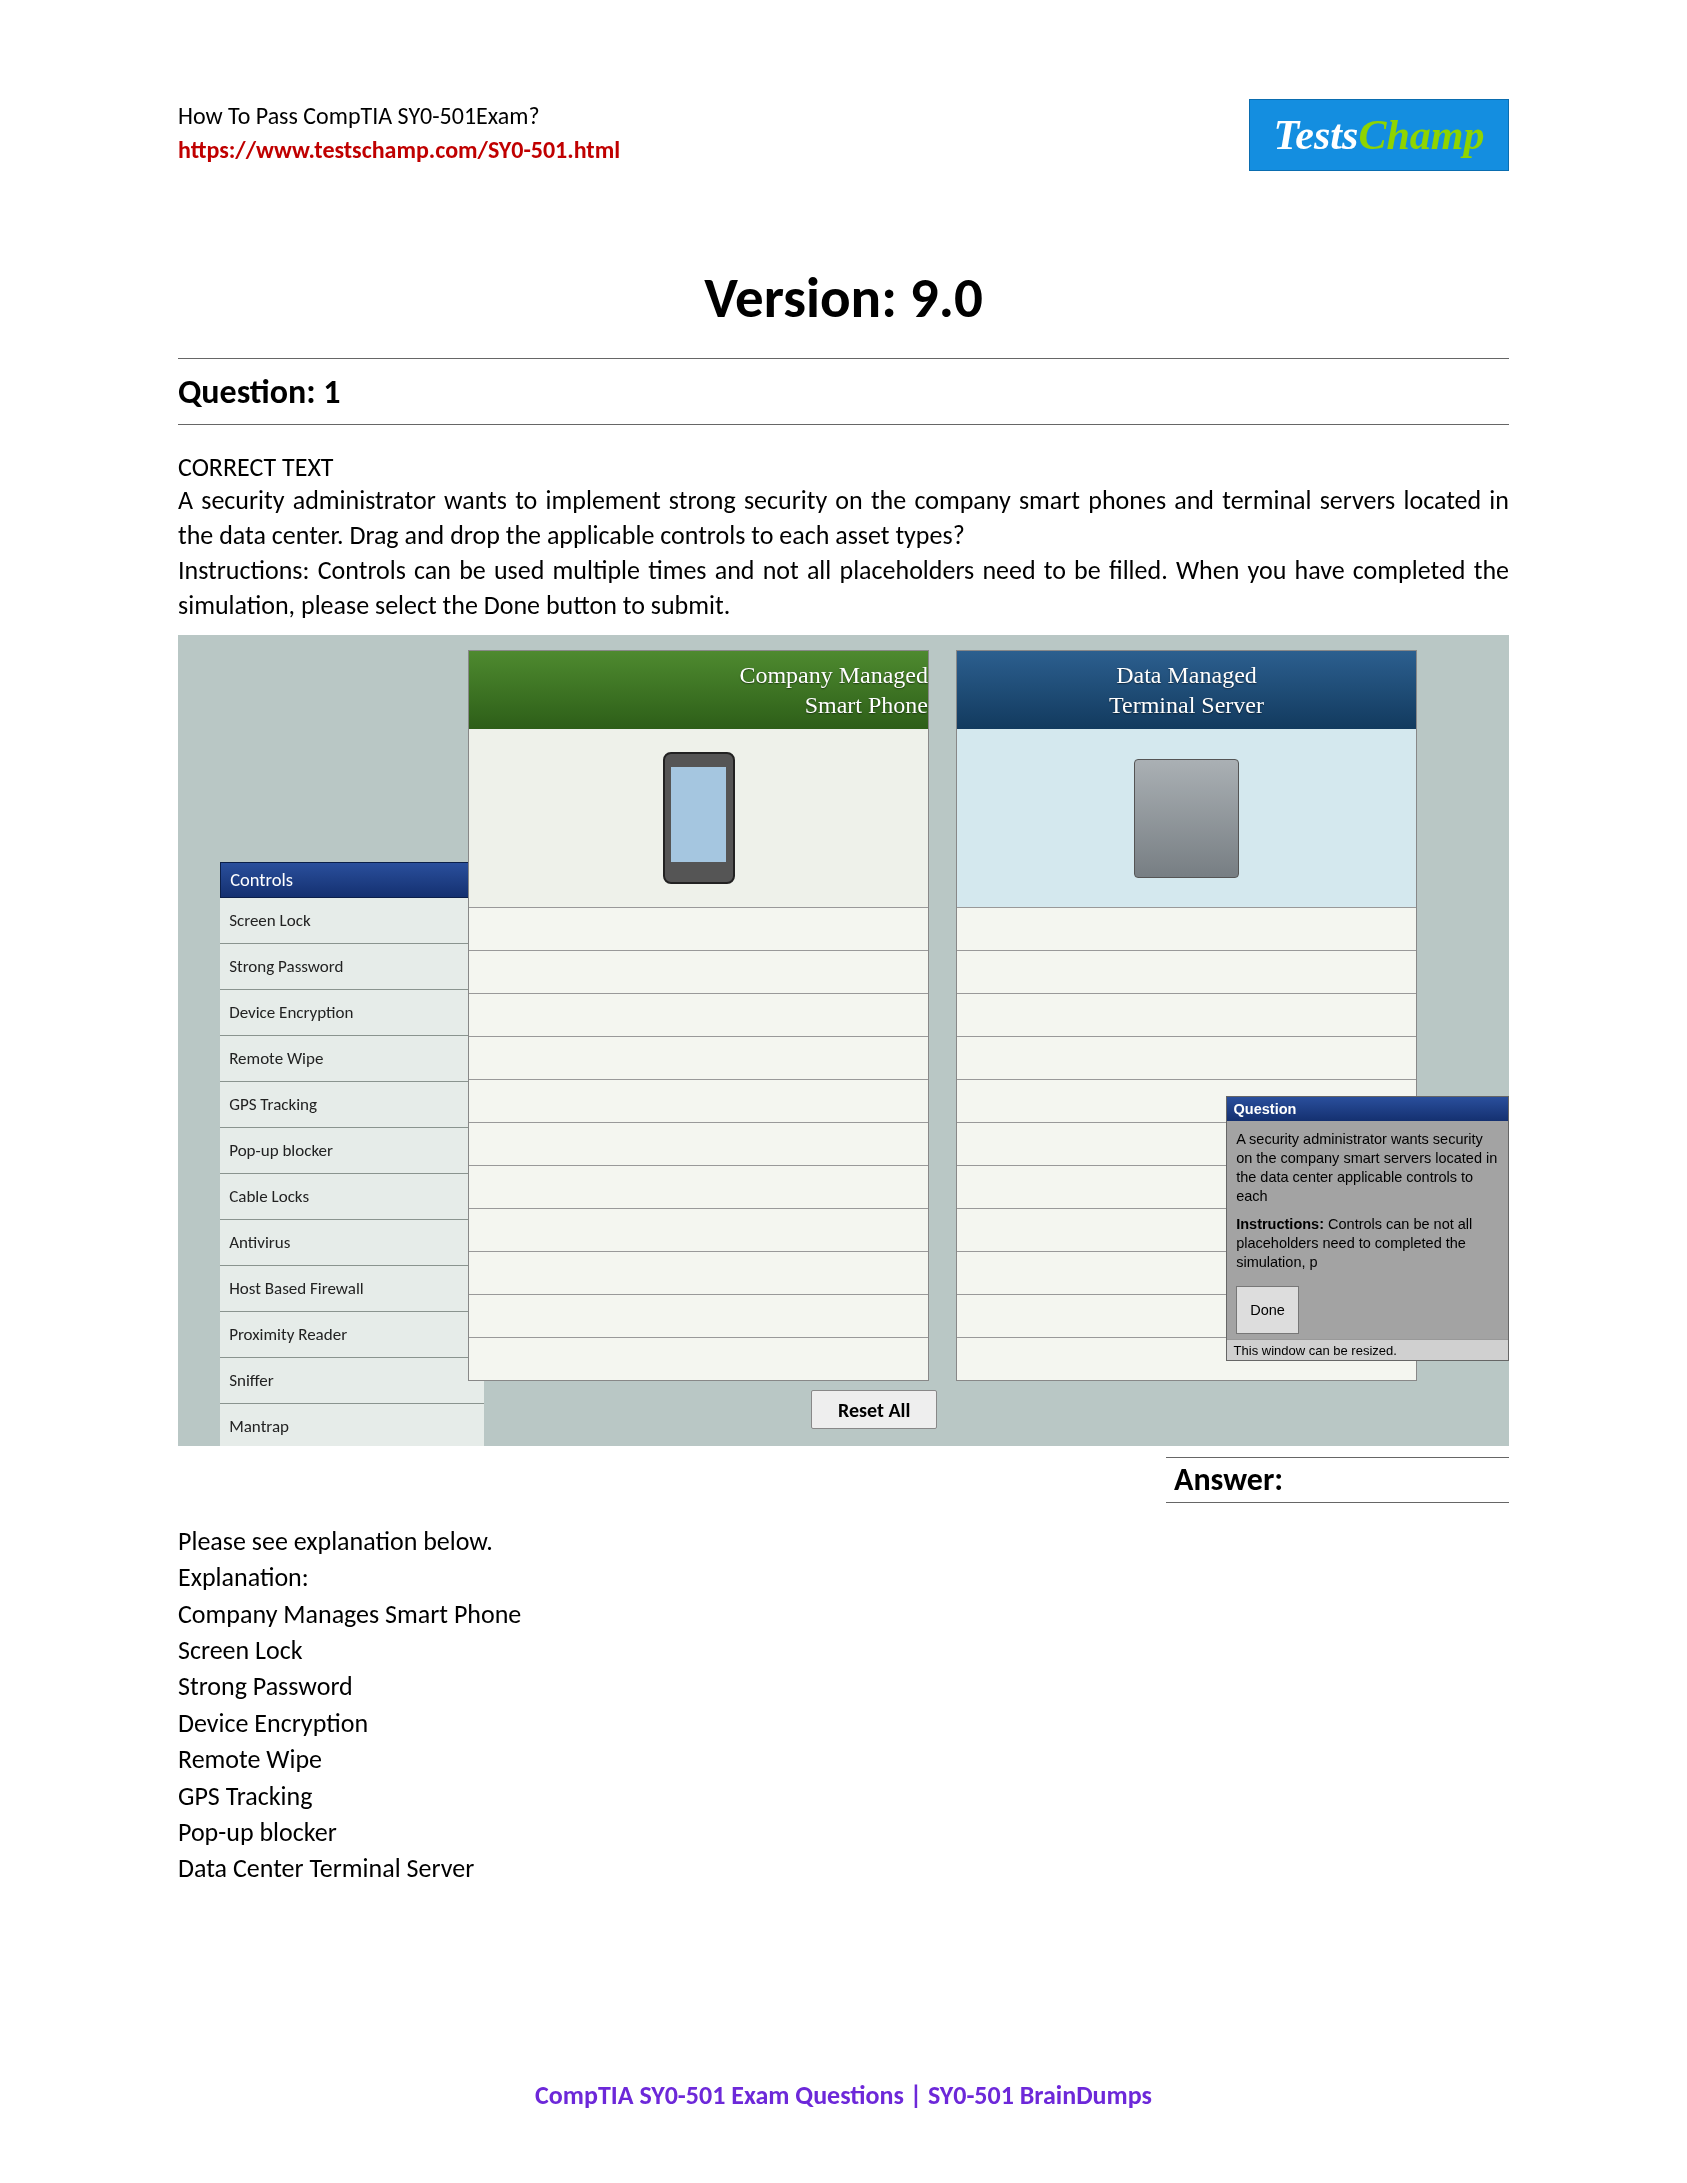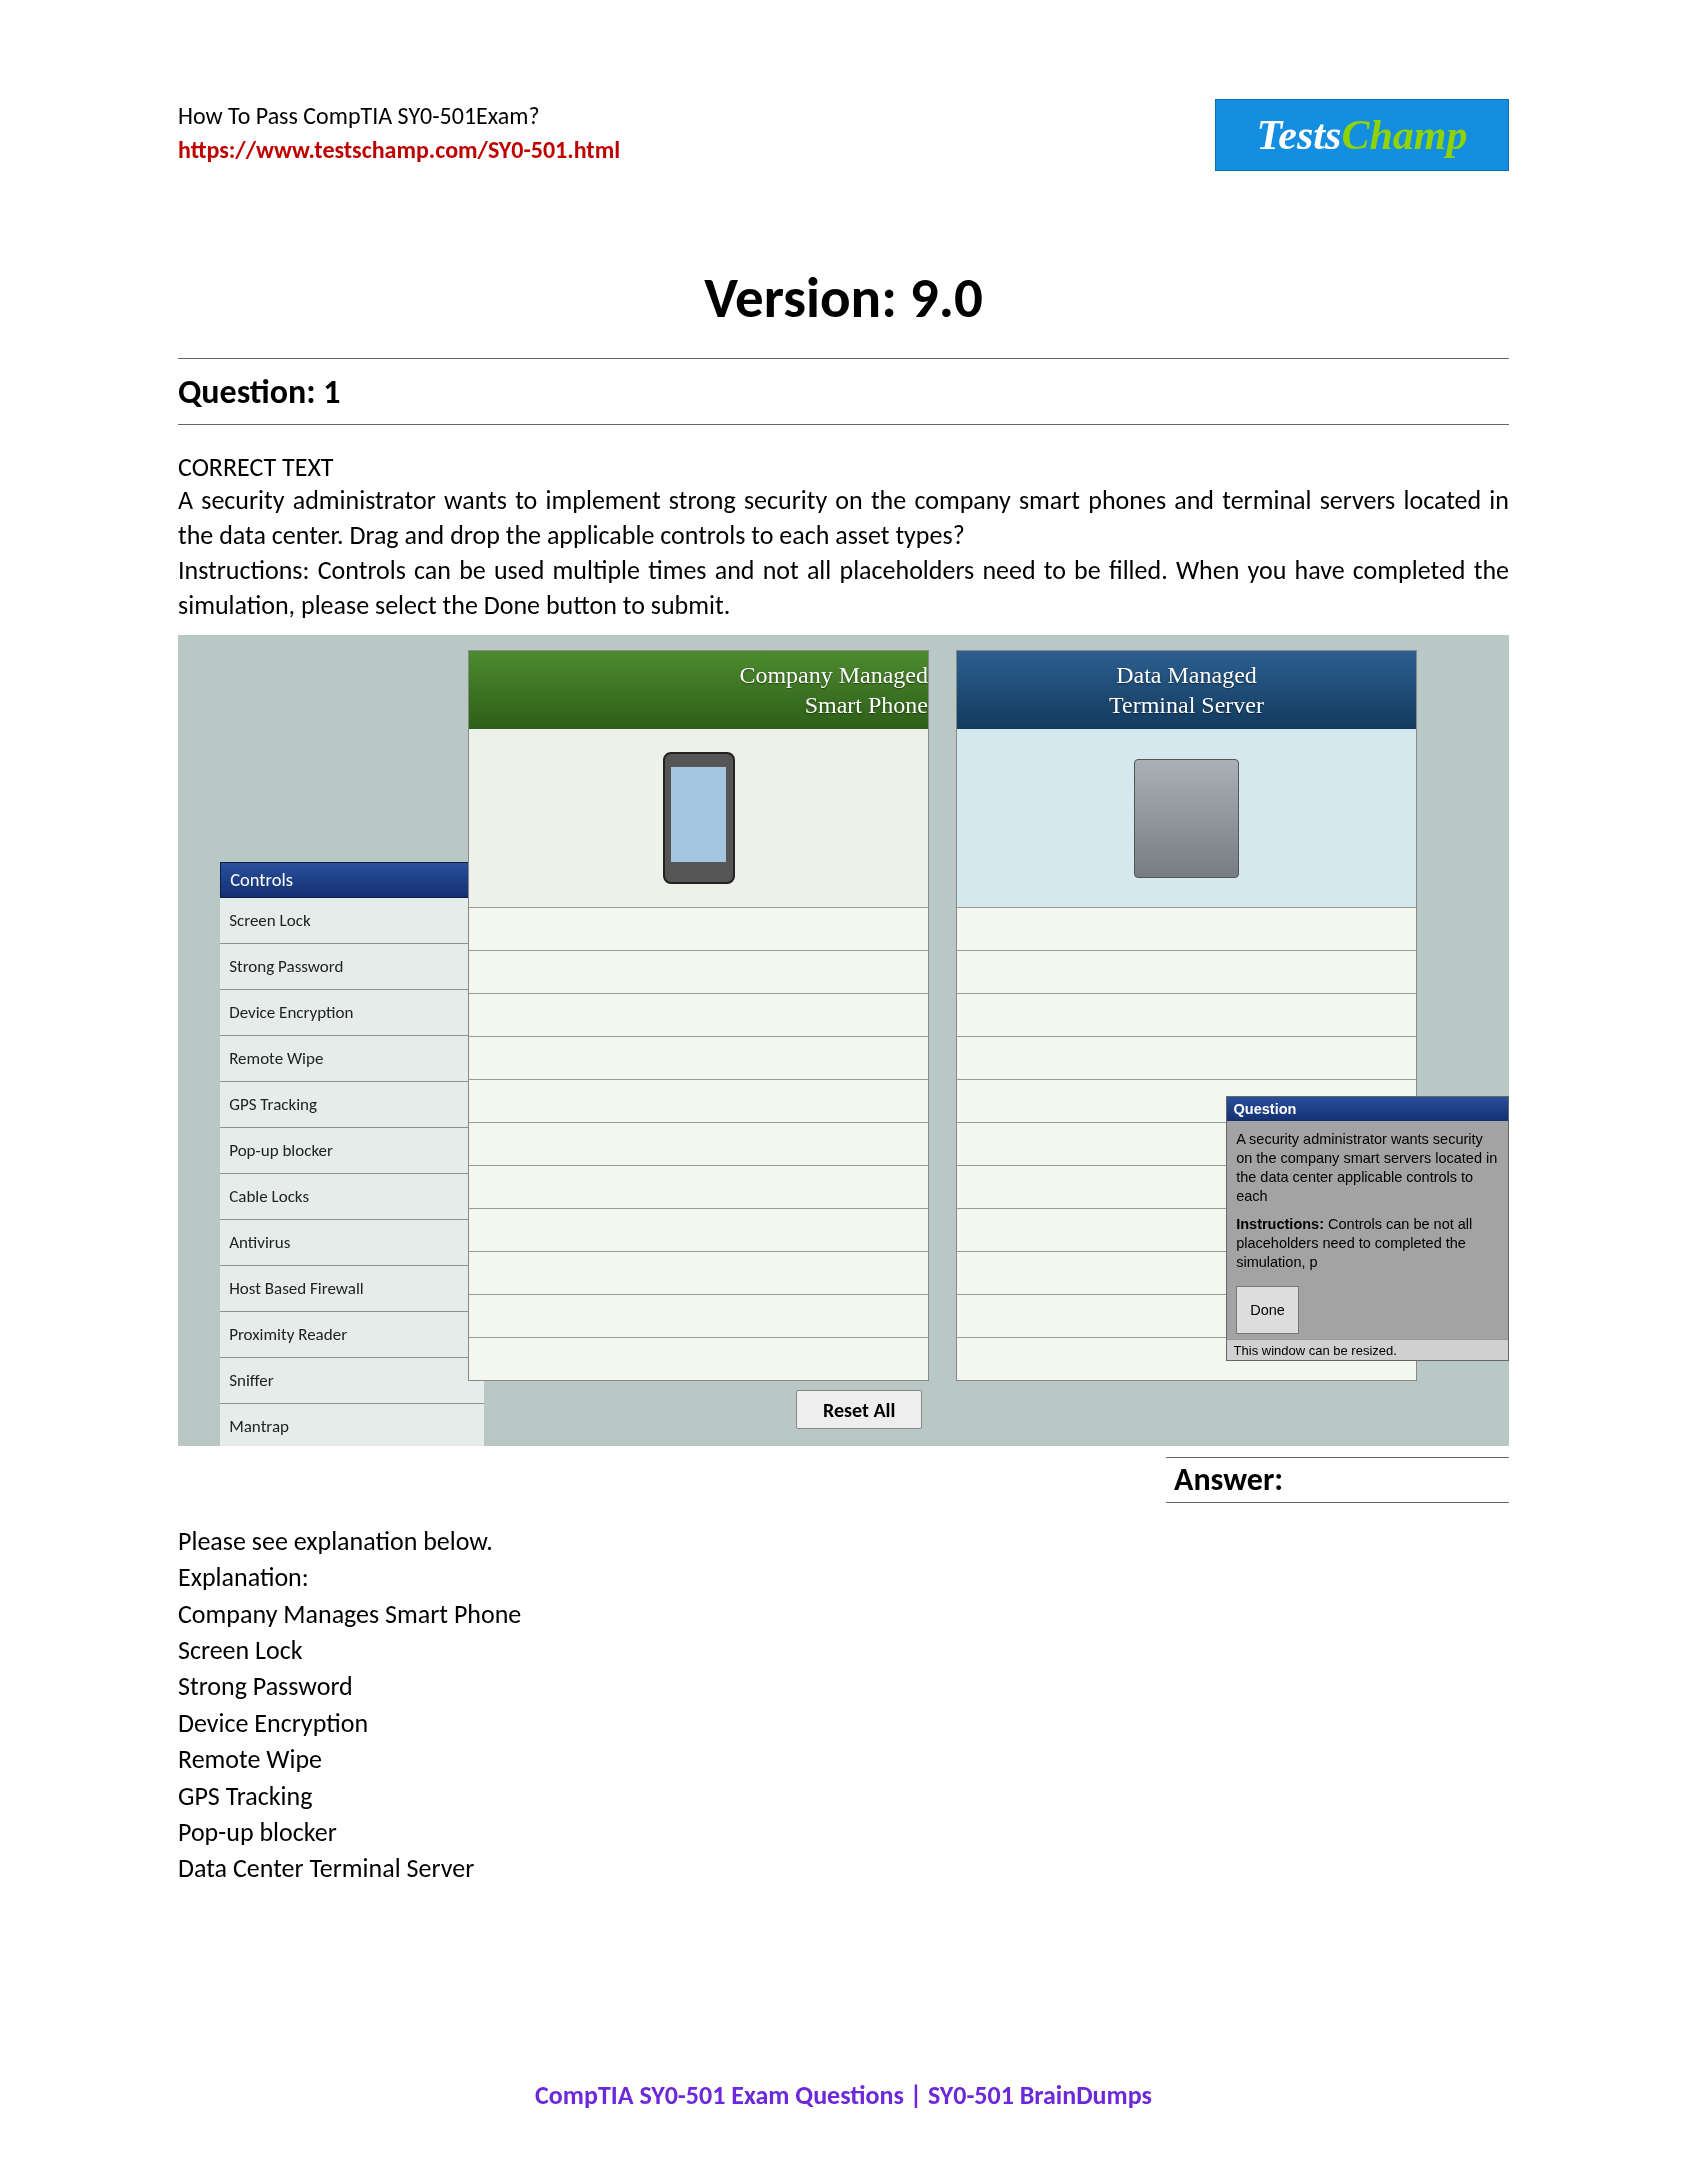--- a/index.html
+++ b/index.html
@@ -16,21 +16,21 @@
 }
 .header-row {
   display: flex;
   justify-content: space-between;
   align-items: flex-start;
   margin-bottom: 92px;
 }
 .header-text { font-size: 24px; line-height: 1.4; }
 .header-link { color: #c00000; font-weight: bold; }
 .logo {
-  width: 294px; height: 72px;
+  width: 260px; height: 72px;
   background: #148ee0;
   display: flex; align-items: center; justify-content: center;
   font-family: Georgia, serif; font-weight: bold; font-style: italic;
   font-size: 42px; color: #fff;
   border: 1.3px solid #0a6db0;
 }
 .logo .champ { color: #8fd400; }
 .version {
   text-align: center; font-size: 57px; font-weight: bold;
   margin-bottom: 26px;
@@ -83,21 +83,21 @@
   content: ""; position: absolute; top: 13px; left: 6.6px; right: 6.6px; bottom: 20px;
   background: #a5c6e0;
 }
 .server-icon {
   width: 105px; height: 119px; background: linear-gradient(#aab0b4, #777e83);
   border: 1.3px solid #555; border-radius: 4px;
 }
 .drop-slot { height: 43px; border-top: 0.7px solid #999; background: #f4f6f0; }
 .drop-col.right .col-image { background: #d4e8ee; }
 .reset-btn {
-  position: absolute; bottom: 17px; left: 618px;
+  position: absolute; bottom: 17px; left: 633px;
   background: #eee; border: 1.3px solid #888; border-radius: 2px;
   padding: 6.6px 26px; font-size: 20px; font-weight: bold;
 }
 .q-popup {
   position: absolute; right: 0; top: 461px; width: 283px;
   background: #a3a3a3; border: 0.7px solid #666;
   font-family: Tahoma, sans-serif;
 }
 .q-popup-header {
   background: linear-gradient(#2a4f9c,#143070); color: #fff;

